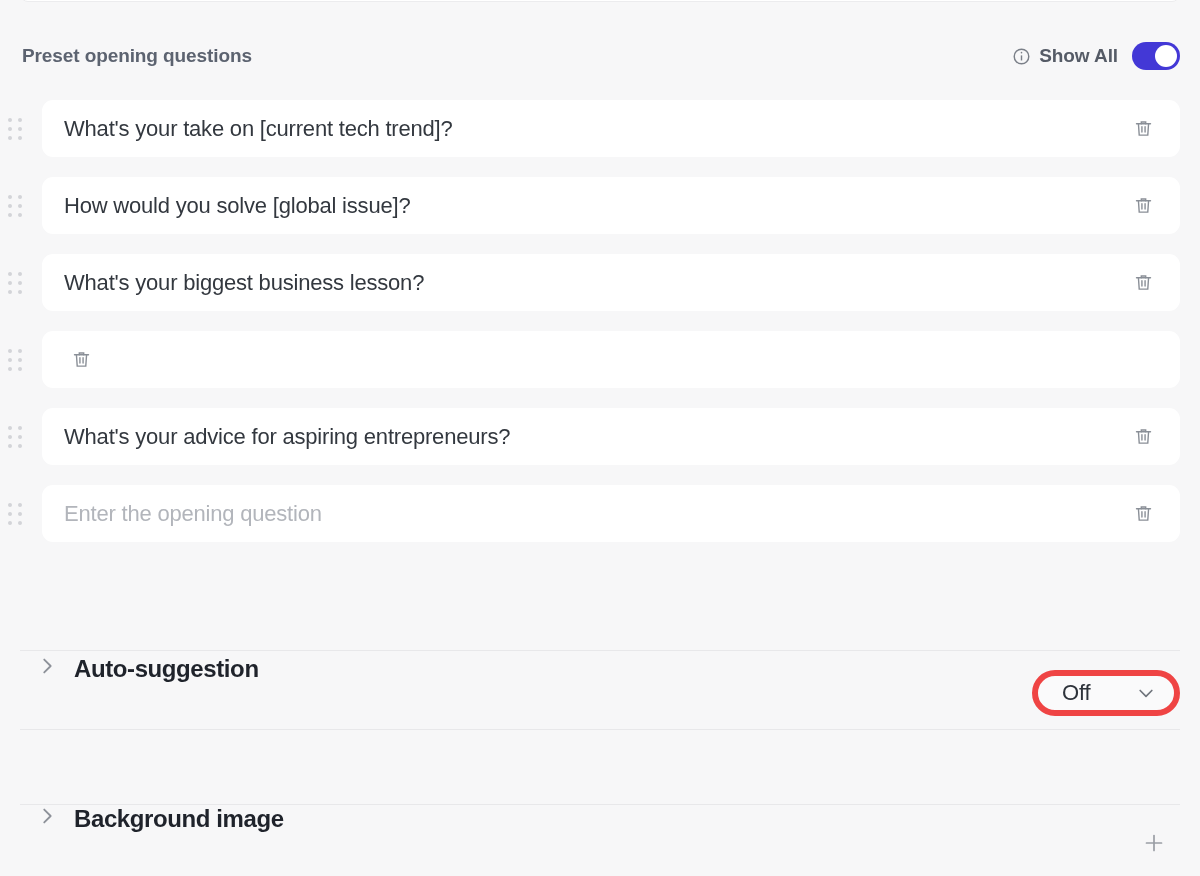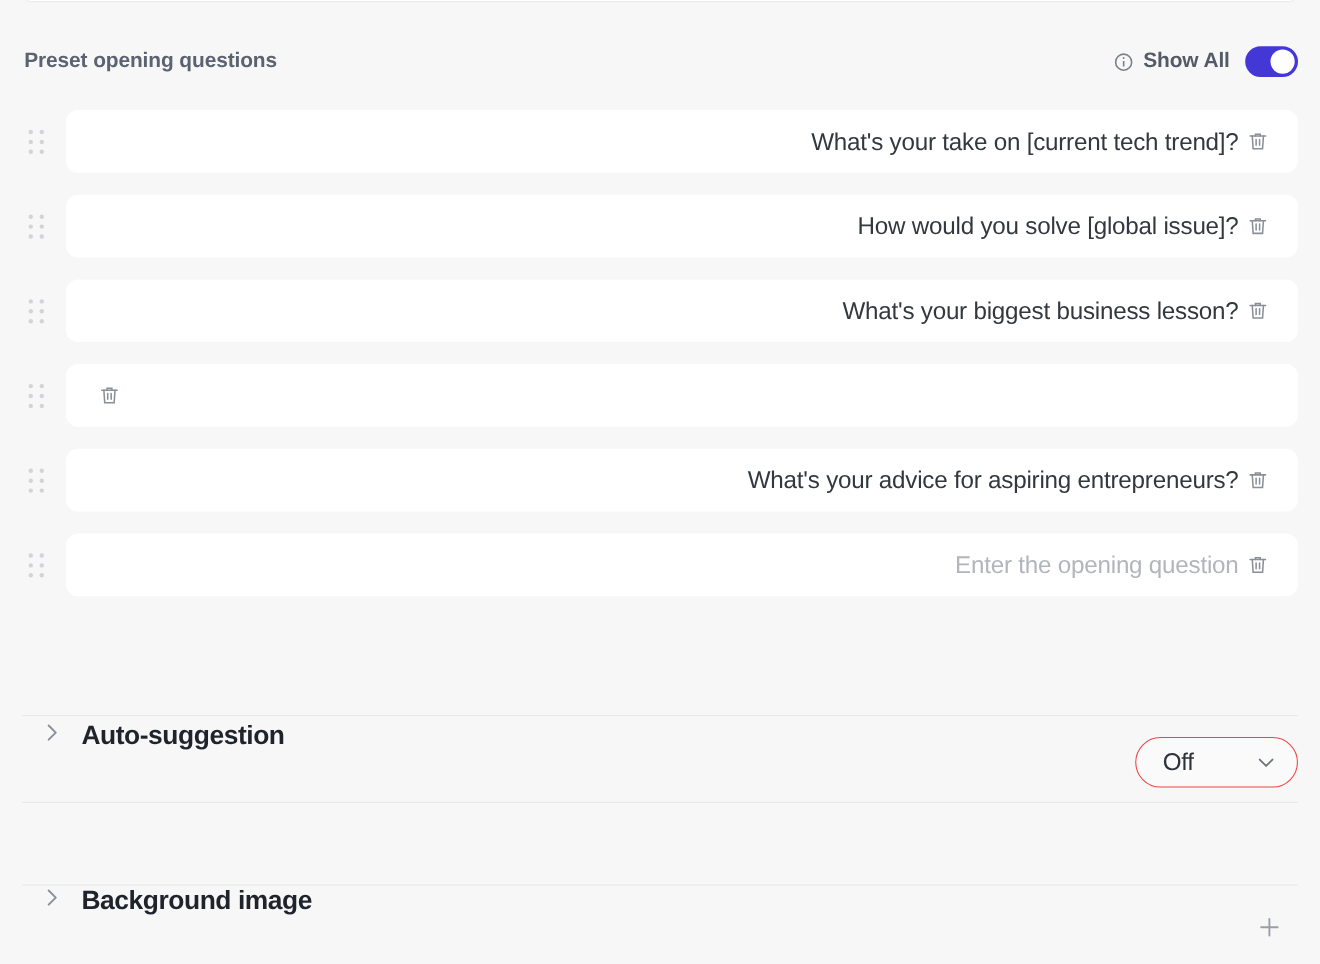--- a/index.html
+++ b/index.html
@@ -96,22 +96,21 @@
   .q-list {
     position: absolute;
     left: 0; right: 0;
     top: 90px;
   }
 
   .q-row {
     height: 77px;
     display: flex;
     align-items: center;
-    padding: 0 20px 0 22px;
-    text-align: right;
+    padding: 0 20px 0 4px;
   }
 
   .drag-handle {
     width: 22px;
     height: 30px;
     flex: none;
     display: flex;
     align-items: center;
     justify-content: center;
     cursor: grab;
@@ -213,21 +212,21 @@
 
   .sec-right {
     margin-left: auto;
     display: flex;
     align-items: center;
   }
 
   .select-pill {
     min-width: 148px;
     height: 46px;
-    border: 1px solid #ef4444;
+    border: 6px solid #ef4444;
     border-radius: 23px;
     background: #fafafb;
     display: flex;
     align-items: center;
     padding: 0 18px 0 24px;
     cursor: pointer;
   }
   .select-value {
     font-size: 22px;
     color: #2e333b;

